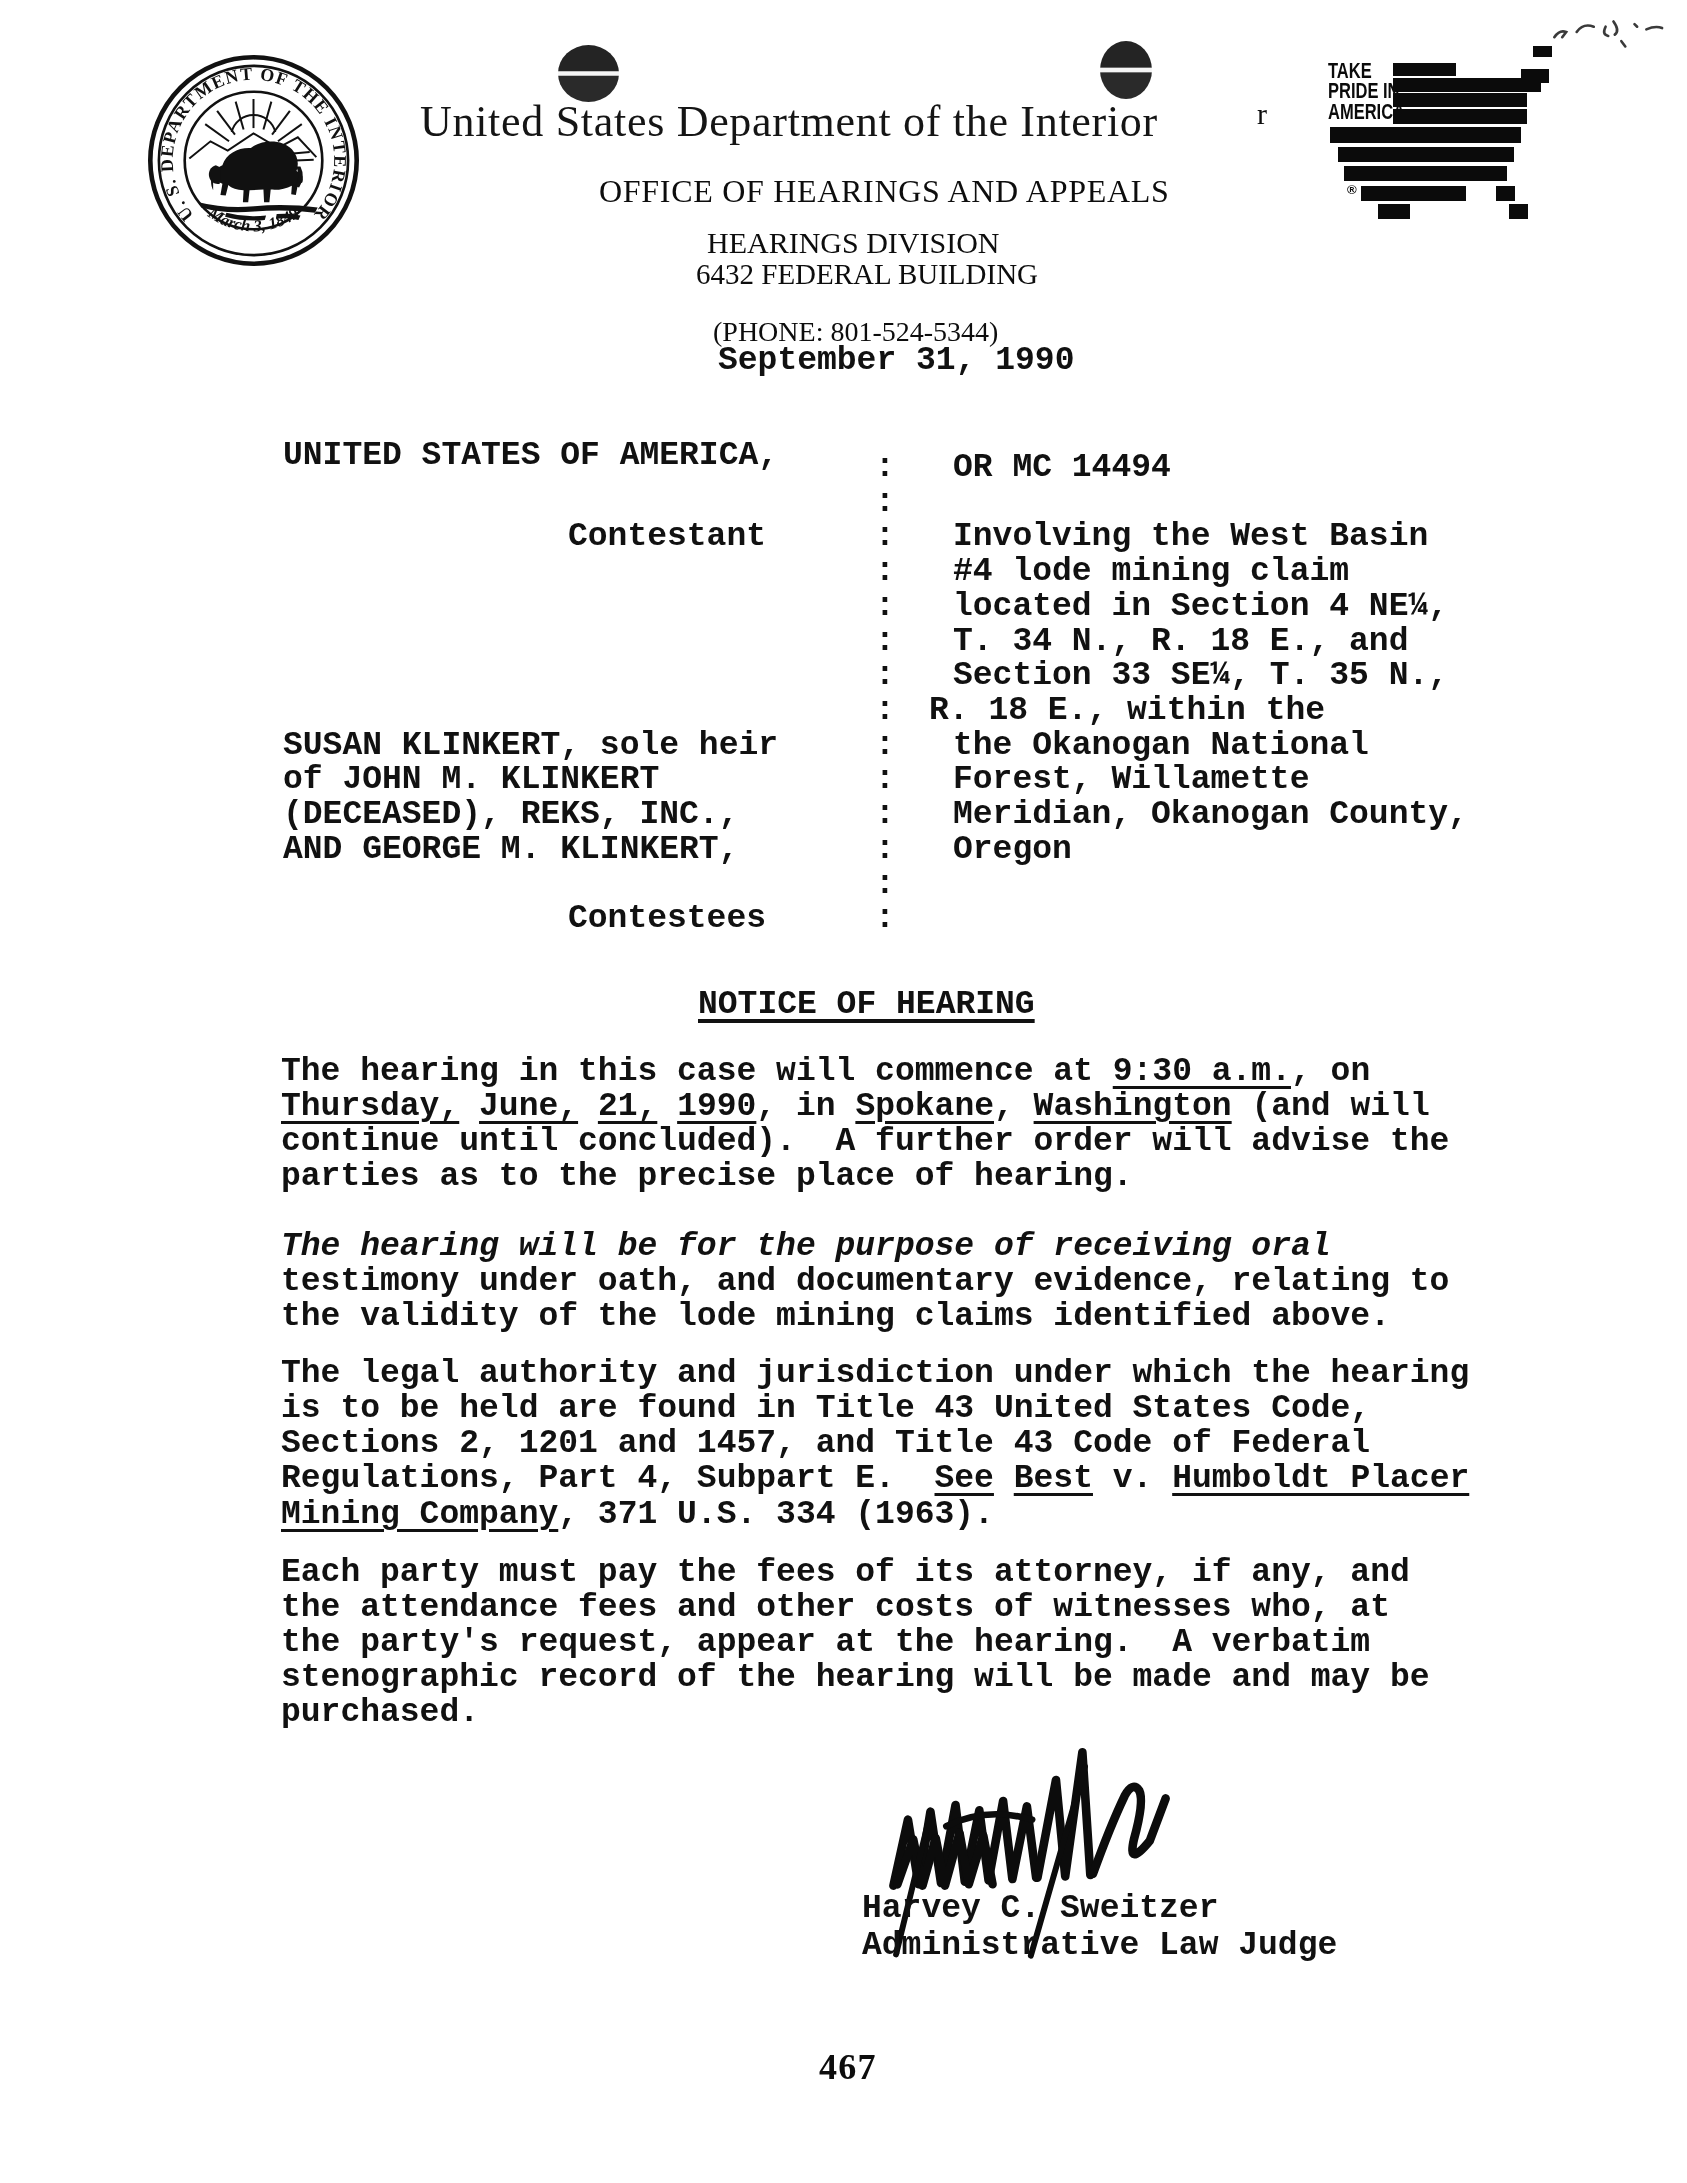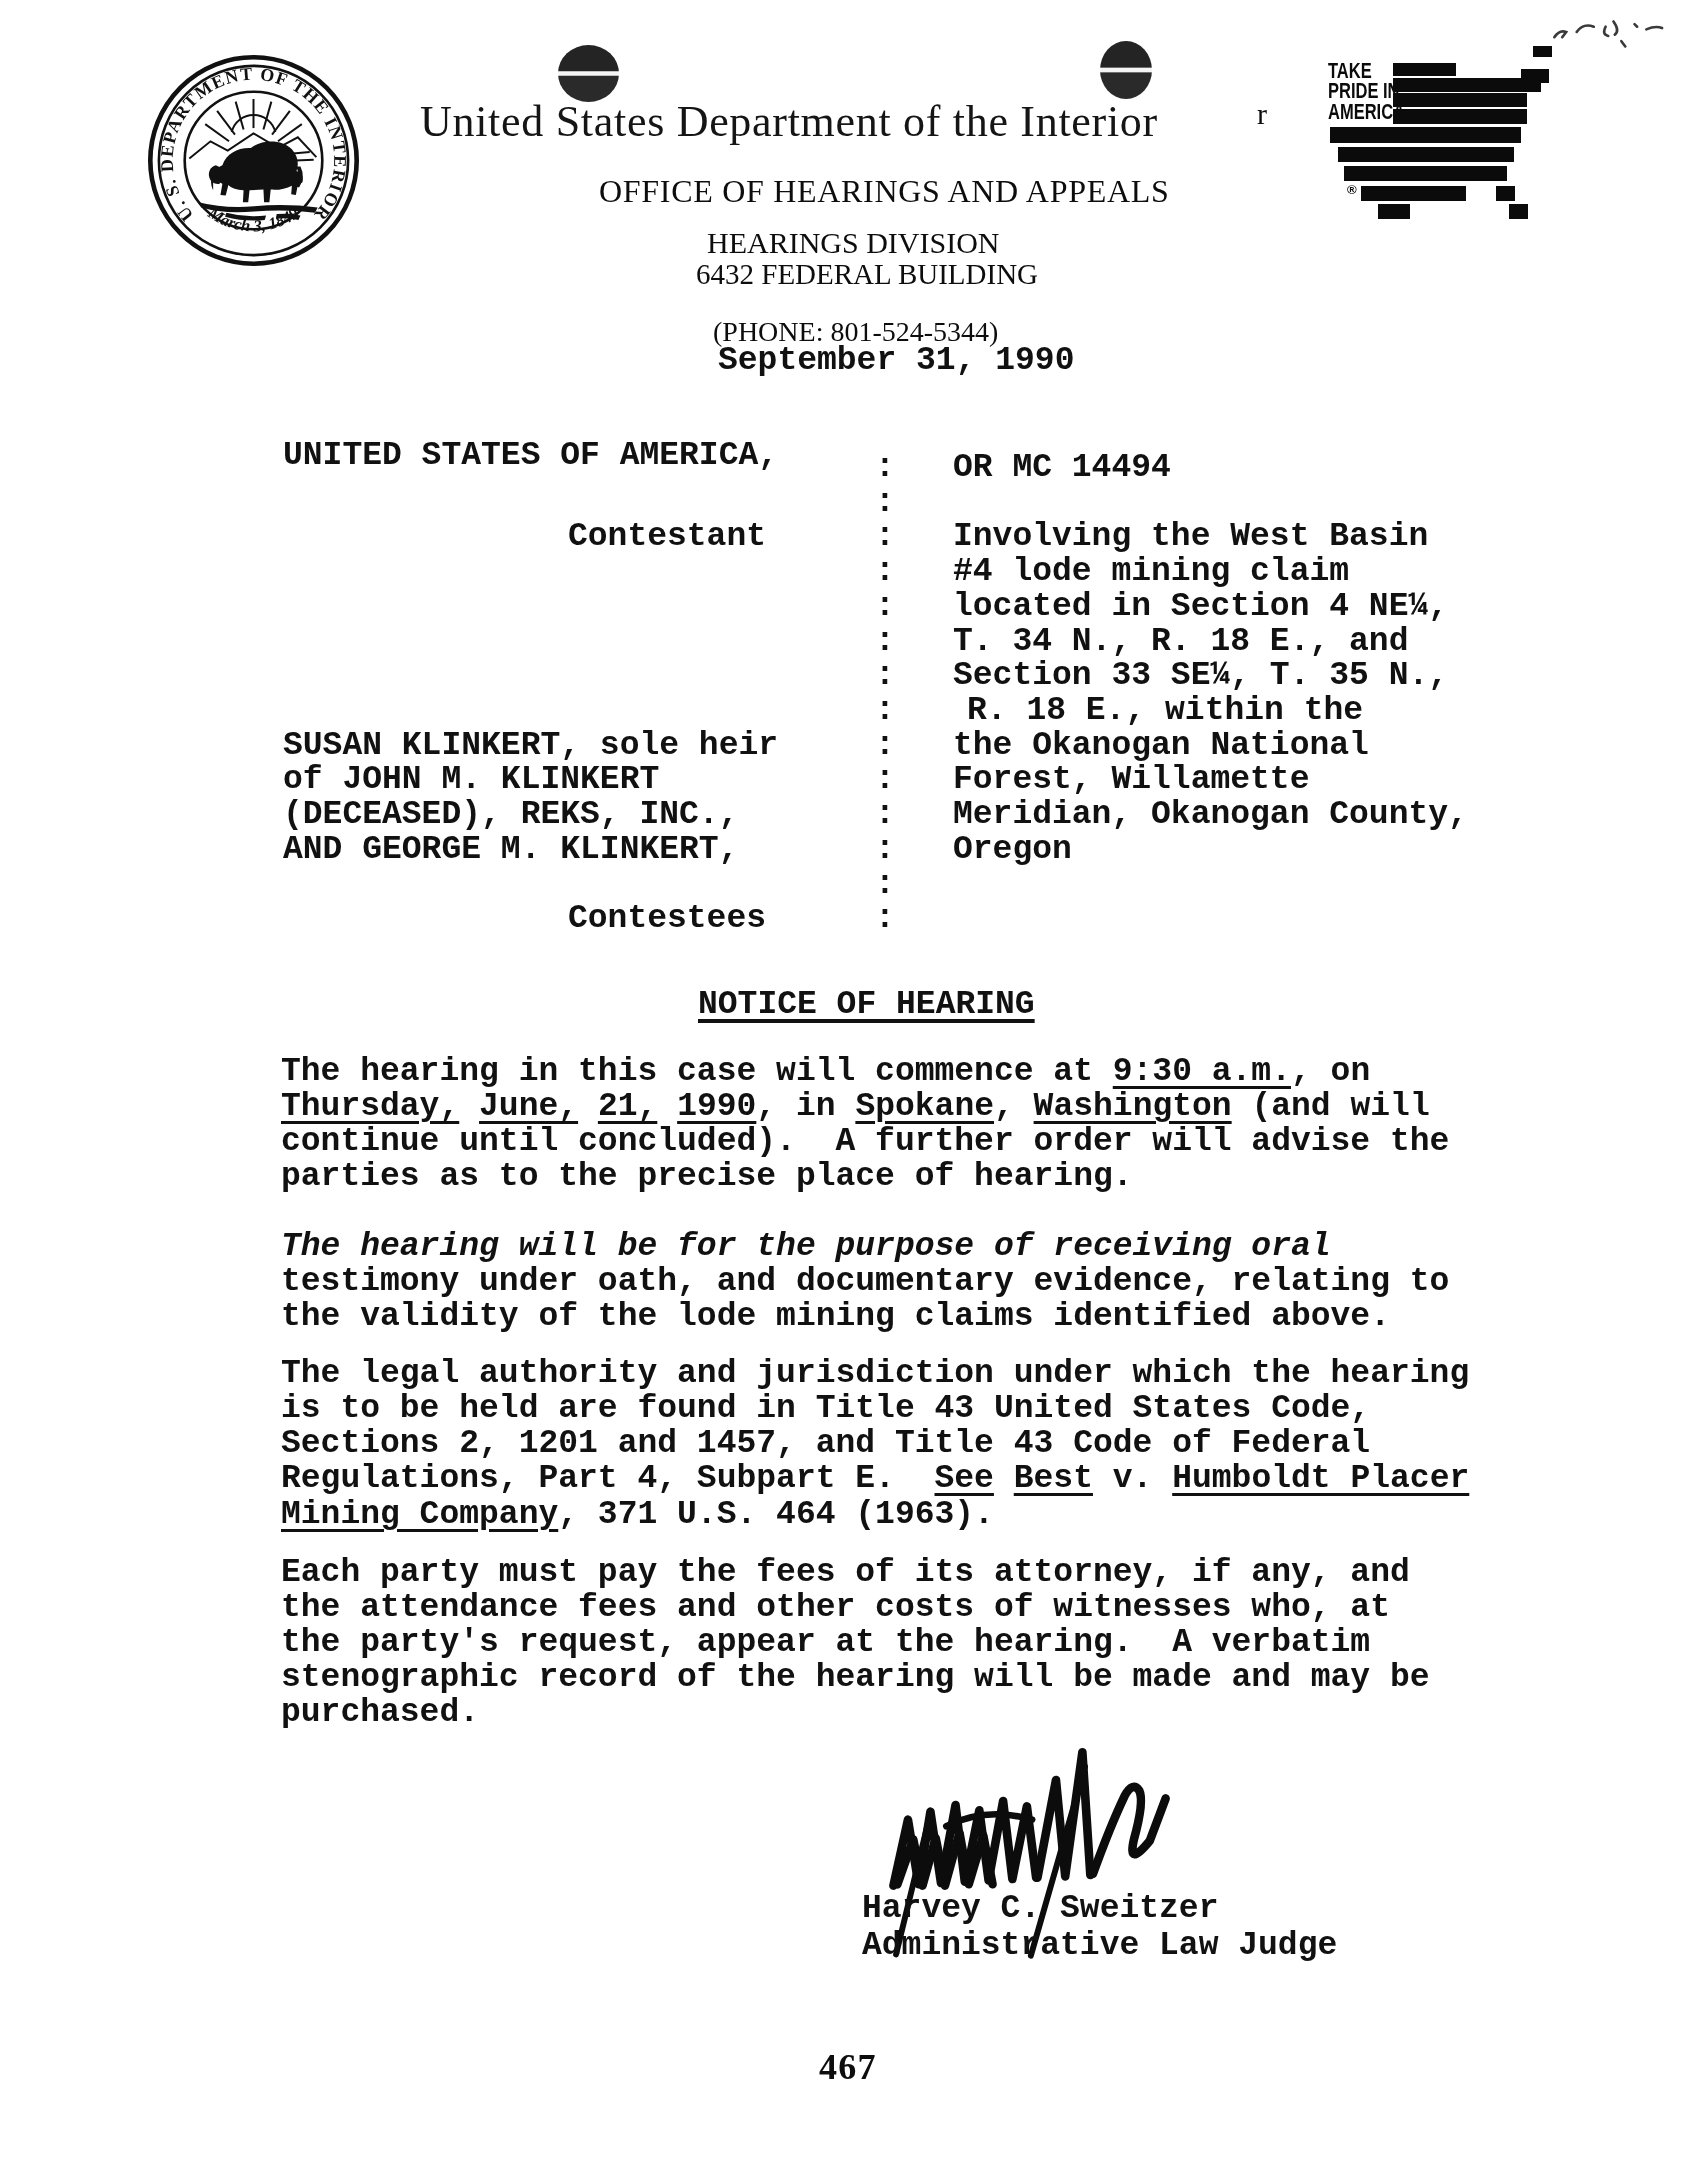--- a/index.html
+++ b/index.html
@@ -130,21 +130,21 @@
       <div class="capline mono" style="left: 953px; top: 519px;">Involving the West Basin</div>
       <div class="capline mono" style="left: 875px; top: 554px;">:</div>
       <div class="capline mono" style="left: 953px; top: 554px;">#4 lode mining claim</div>
       <div class="capline mono" style="left: 875px; top: 589px;">:</div>
       <div class="capline mono" style="left: 953px; top: 589px;">located in Section 4 NE¼,</div>
       <div class="capline mono" style="left: 875px; top: 624px;">:</div>
       <div class="capline mono" style="left: 953px; top: 624px;">T. 34 N., R. 18 E., and</div>
       <div class="capline mono" style="left: 875px; top: 658px;">:</div>
       <div class="capline mono" style="left: 953px; top: 658px;">Section 33 SE¼, T. 35 N.,</div>
       <div class="capline mono" style="left: 875px; top: 693px;">:</div>
-      <div class="capline mono" style="left: 967px; top: 693px;">R. 18 E., within the</div>
+      <div class="capline mono" style="left: 929px; top: 693px;">R. 18 E., within the</div>
       <div class="capline mono" style="left: 283px; top: 728px;">SUSAN KLINKERT, sole heir</div>
       <div class="capline mono" style="left: 875px; top: 728px;">:</div>
       <div class="capline mono" style="left: 953px; top: 728px;">the Okanogan National</div>
       <div class="capline mono" style="left: 283px; top: 762px;">of JOHN M. KLINKERT</div>
       <div class="capline mono" style="left: 875px; top: 762px;">:</div>
       <div class="capline mono" style="left: 953px; top: 762px;">Forest, Willamette</div>
       <div class="capline mono" style="left: 283px; top: 797px;">(DECEASED), REKS, INC.,</div>
       <div class="capline mono" style="left: 875px; top: 797px;">:</div>
       <div class="capline mono" style="left: 953px; top: 797px;">Meridian, Okanogan County,</div>
       <div class="capline mono" style="left: 283px; top: 832px;">AND GEORGE M. KLINKERT,</div>
@@ -162,21 +162,21 @@
       <div class="abs mono" style="left: 281px; top: 1089px;"><span class="u">Thursday,</span><span> </span><span class="u">June,</span><span> </span><span class="u">21,</span><span> </span><span class="u">1990</span><span>, in </span><span class="u">Spokane</span><span>, </span><span class="u">Washington</span><span> (and will</span></div>
       <div class="abs mono" style="left: 281px; top: 1124px;"><span>continue until concluded).  A further order will advise the</span></div>
       <div class="abs mono" style="left: 281px; top: 1159px; font-family: Liberation Mono, monospace;"><span>parties as to the precise place of hearing.</span></div>
       <div class="abs mono" style="left: 281px; top: 1229px; font-style: italic;"><span>The hearing will be for the purpose of receiving oral</span></div>
       <div class="abs mono" style="left: 281px; top: 1264px;"><span>testimony under oath, and documentary evidence, relating to</span></div>
       <div class="abs mono" style="left: 281px; top: 1299px;"><span>the validity of the lode mining claims identified above.</span></div>
       <div class="abs mono" style="left: 281px; top: 1356px;"><span>The legal authority and jurisdiction under which the hearing</span></div>
       <div class="abs mono" style="left: 281px; top: 1391px;"><span>is to be held are found in Title 43 United States Code,</span></div>
       <div class="abs mono" style="left: 281px; top: 1426px;"><span>Sections 2, 1201 and 1457, and Title 43 Code of Federal</span></div>
       <div class="abs mono" style="left: 281px; top: 1461px;"><span>Regulations, Part 4, Subpart E.  </span><span class="u">See</span><span> </span><span class="u">Best</span><span> v. </span><span class="u">Humboldt Placer</span></div>
-      <div class="abs mono" style="left: 281px; top: 1497px;"><span class="u">Mining Company</span><span>, 371 U.S. 464 (1963).</span></div>
+      <div class="abs mono" style="left: 281px; top: 1497px;"><span class="u">Mining Company</span><span>, 371 U.S. 334 (1963).</span></div>
       <div class="abs mono" style="left: 281px; top: 1555px;"><span>Each party must pay the fees of its attorney, if any, and</span></div>
       <div class="abs mono" style="left: 281px; top: 1590px;"><span>the attendance fees and other costs of witnesses who, at</span></div>
       <div class="abs mono" style="left: 281px; top: 1625px;"><span>the party's request, appear at the hearing.  A verbatim</span></div>
       <div class="abs mono" style="left: 281px; top: 1660px;"><span>stenographic record of the hearing will be made and may be</span></div>
       <div class="abs mono" style="left: 281px; top: 1695px;"><span>purchased.</span></div>
     </div>
 
   <svg class="scan-mark" style="left:867px;top:1727px" width="370" height="238" viewBox="0 0 560 360">
     <g fill="none" stroke="#0c0c0c" stroke-width="13" stroke-linecap="round" stroke-linejoin="round">
       <path d="M40,240 L62,140 L78,238 L96,128 L112,236 L134,118 L148,234 L170,126 L184,232 L206,112 L220,230 L242,120 L256,228"></path>

